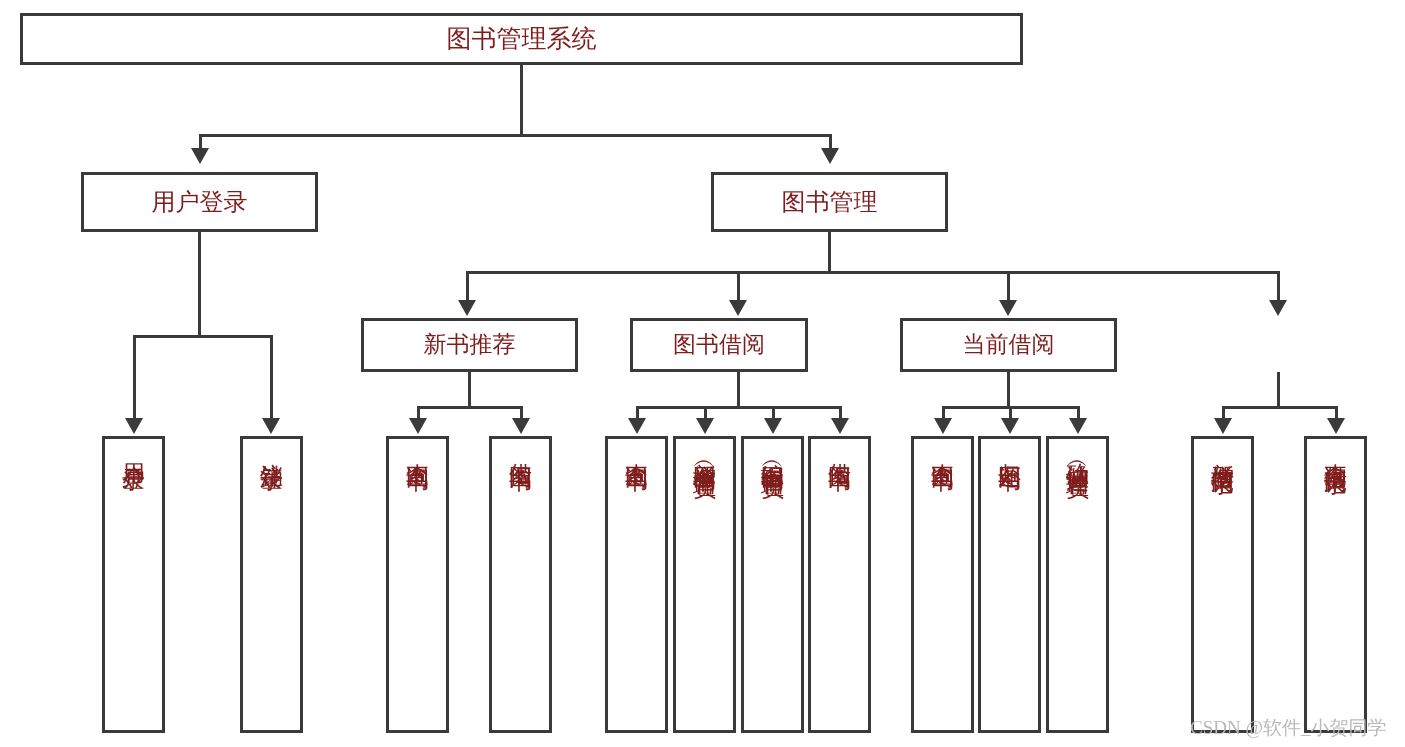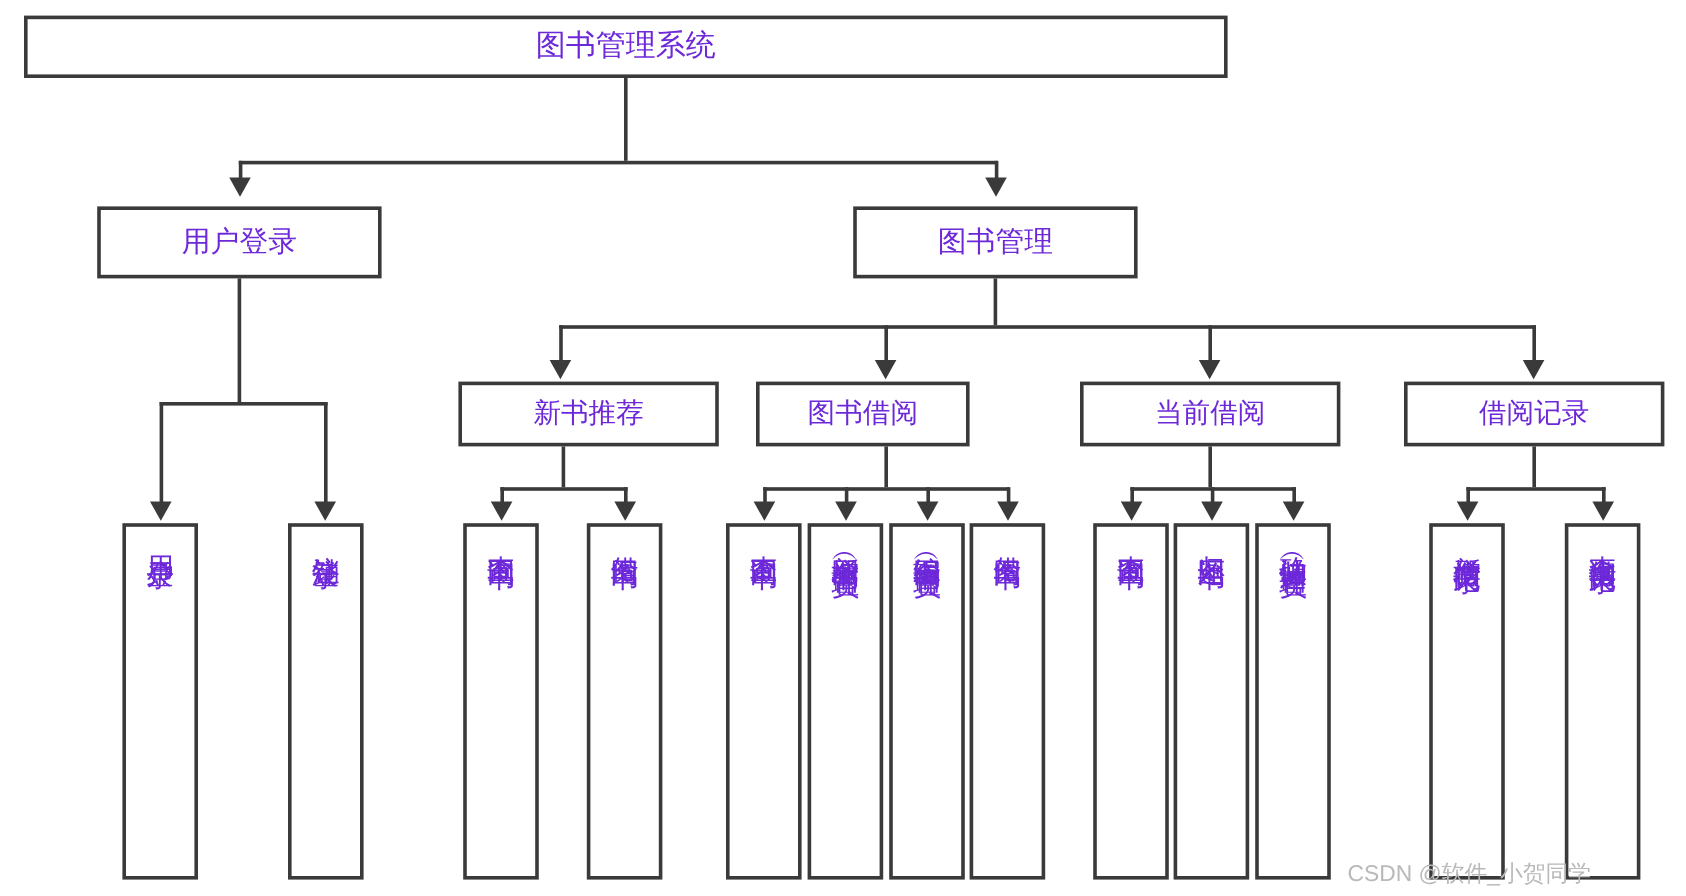--- a/index.html
+++ b/index.html
@@ -20,21 +20,21 @@
   }
   
   .node {
     position: absolute;
     box-sizing: border-box;
     background: #ffffff;
     border: 3px solid #3a3a3a;
     display: flex;
     align-items: center;
     justify-content: center;
-    color: #6d28d9;
+    color: #7f1d1d;
     line-height: 1.18;
   }
   .node .label {
     display: block;
     text-align: center;
     white-space: pre-line;
   }
   .node.root .label   { font-size: 25px; }
   .node.level2 .label { font-size: 24px; }
   .node.level3 .label { font-size: 23px; }
@@ -115,31 +115,28 @@
   <div class="hline" style="left:466px; top:271px; width:814px;"></div>
   <div class="vline" style="left:466px; top:271px; height:31px;"></div>
   <div class="arrow" style="left:458px; top:300px;"></div>
   <div class="vline" style="left:737px; top:271px; height:31px;"></div>
   <div class="arrow" style="left:729px; top:300px;"></div>
   <div class="vline" style="left:1007px; top:271px; height:31px;"></div>
   <div class="arrow" style="left:999px; top:300px;"></div>
   <div class="vline" style="left:1277px; top:271px; height:31px;"></div>
   <div class="arrow" style="left:1269px; top:300px;"></div>
 
-  <div class="node level3" style="left:382px; top:318px; width:217px; height:54px;font-family:Liberation Serif, serif;">
+  <div class="node level3" style="left:361px; top:318px; width:217px; height:54px;font-family:Liberation Serif, serif;">
     <span class="label">新书推荐</span>
   </div>
   <div class="node level3" style="left:630px; top:318px; width:178px; height:54px;">
     <span class="label">图书借阅</span>
   </div>
   <div class="node level3" style="left:900px; top:318px; width:217px; height:54px;">
     <span class="label">当前借阅</span>
-  </div>
-  <div class="node level3" style="left:1170px; top:318px; width:217px; height:54px;">
-    <span class="label">借阅记录</span>
   </div>
 
   <div class="vline" style="left:468px; top:372px; height:34px;"></div>
   <div class="hline" style="left:417px; top:406px; width:106px;"></div>
   <div class="vline" style="left:417px; top:406px; height:14px;"></div>
   <div class="arrow" style="left:409px; top:418px;"></div>
   <div class="vline" style="left:520px; top:406px; height:14px;"></div>
   <div class="arrow" style="left:512px; top:418px;"></div>
 
   <div class="vline" style="left:737px; top:372px; height:34px;"></div>
@@ -206,15 +203,15 @@
     <span class="label">确认归还（管理员）</span>
   </div>
 
   <div class="node leaf" style="left:1191px; top:436px; width:63px; height:297px;">
     <span class="label">新增借阅记录</span>
   </div>
   <div class="node leaf" style="left:1304px; top:436px; width:63px; height:297px;">
     <span class="label">查询借阅记录</span>
   </div>
 
-  <div id="watermark" style="left:1123px; top:715px;">CSDN @软件_小贺同学</div>
+  <div id="watermark" style="left:1190px; top:715px;font-family:Liberation Serif, serif;">CSDN @软件_小贺同学</div>
 
 </div>
 
 </body></html>

